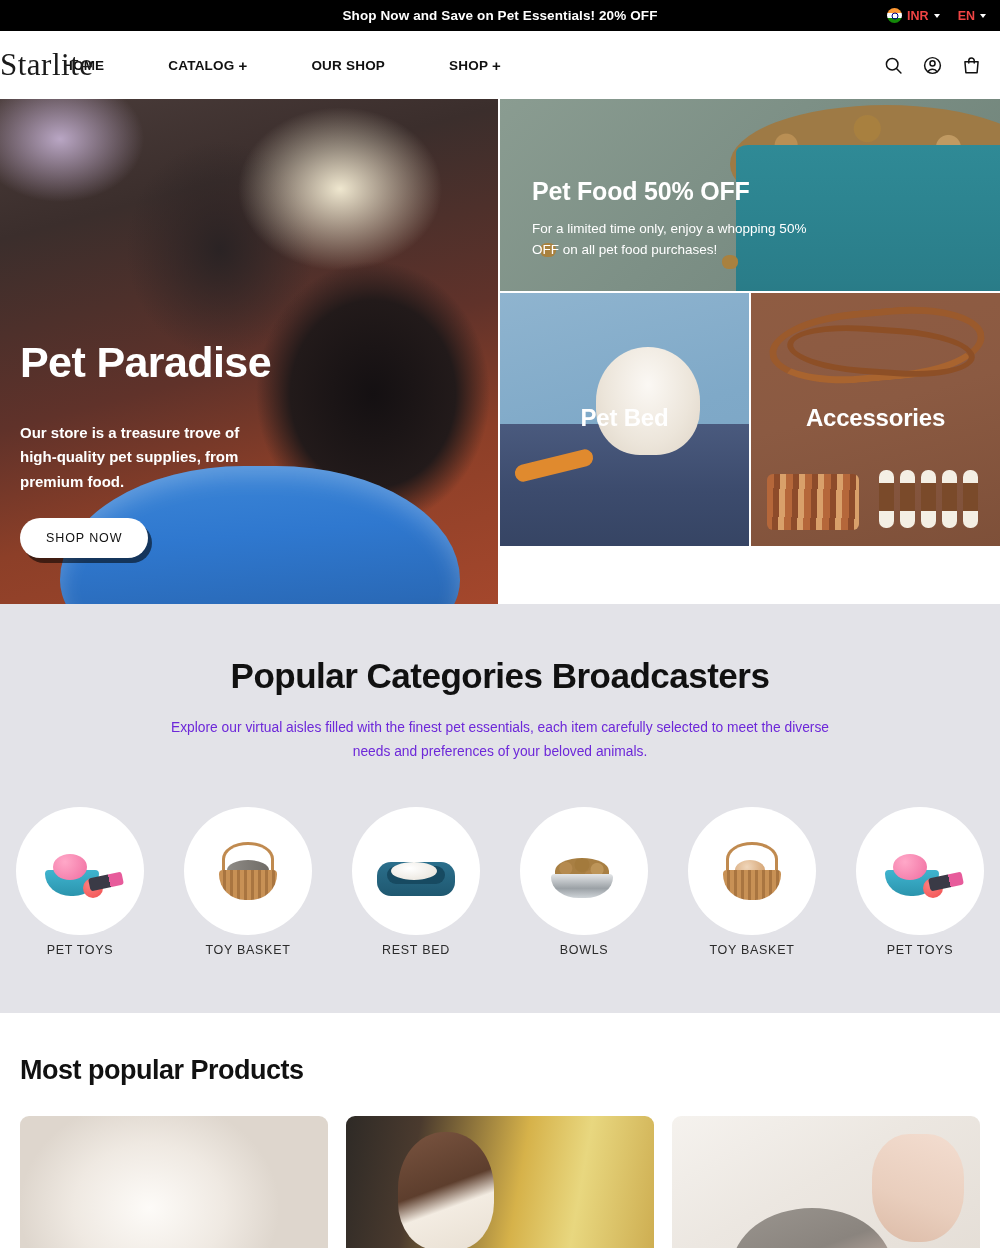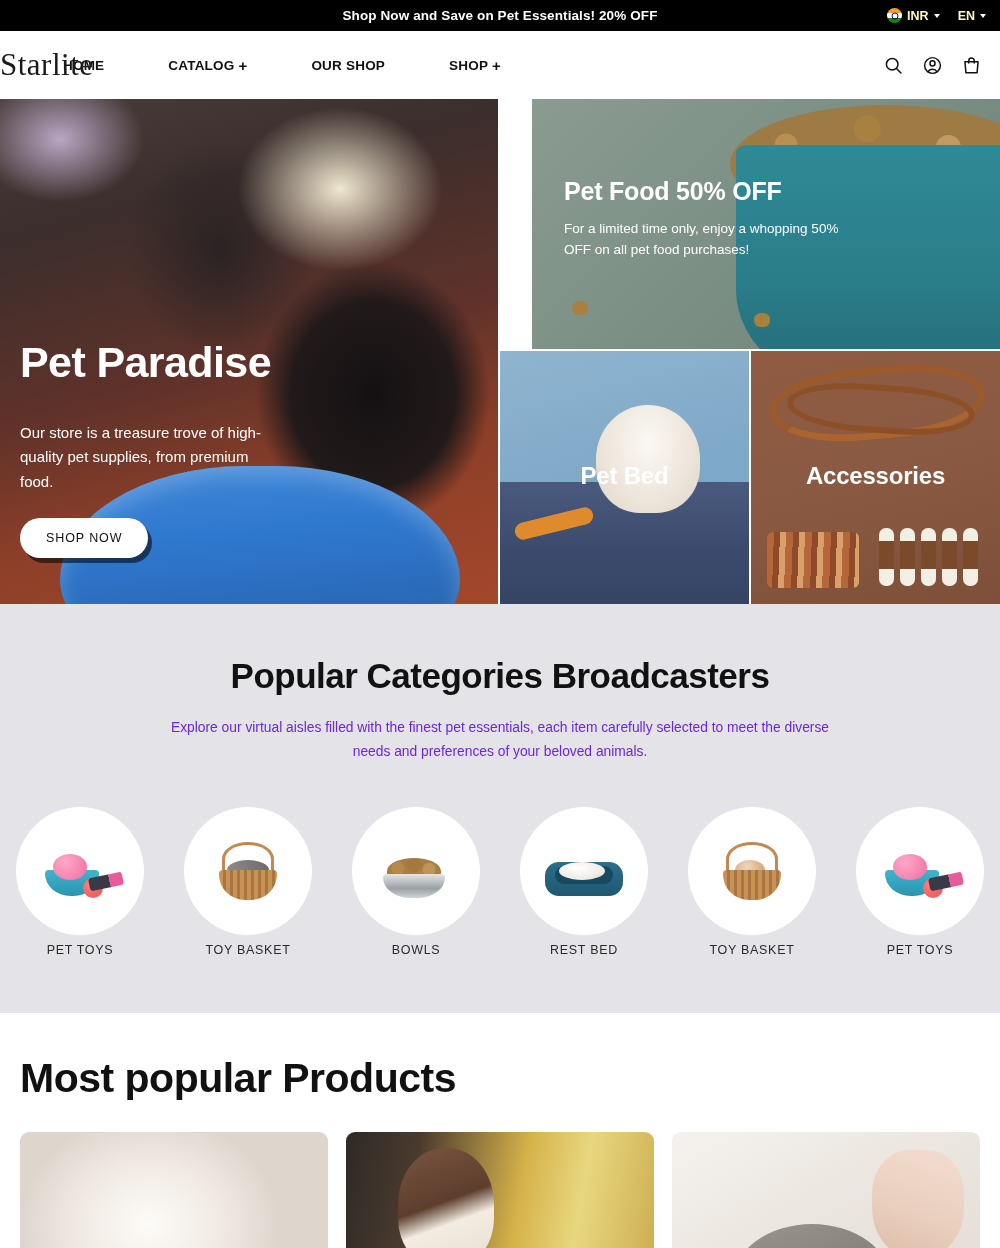--- a/index.html
+++ b/index.html
@@ -15,21 +15,21 @@
     height:31px; background:#000; color:#fff;
     display:flex; align-items:center; position:relative;
   }
   .announce-text {
     position:absolute; left:0; right:0; text-align:center;
     font-size:13.5px; font-weight:700; letter-spacing:.1px;
   }
   .announce-right {
     position:absolute; right:14px; display:flex; align-items:center; gap:18px;
   }
-  .selector { display:flex; align-items:center; gap:5px; font-size:12.5px; font-weight:700; color:#fef9c3; }
+  .selector { display:flex; align-items:center; gap:5px; font-size:12.5px; font-weight:700; color:#ef4444; }
   .flag {
     width:15px; height:15px; border-radius:50%; position:relative; overflow:hidden;
     background:linear-gradient(180deg,#ff9933 0 33.3%, #ffffff 33.3% 66.6%, #138808 66.6% 100%);
     flex:0 0 auto;
   }
   .flag::after {
     content:""; position:absolute; left:50%; top:50%; width:5px; height:5px;
     transform:translate(-50%,-50%); border-radius:50%;
     border:1.2px solid #000080;
   }
@@ -72,33 +72,32 @@
   }
   .hero-left::after{
     
     content:""; position:absolute; left:60px; bottom:-52px; width:400px; height:190px;
     border-radius:46% 46% 28% 28%/60% 60% 40% 40%;
     background:linear-gradient(175deg,#3d87d8 0%, #2f78cf 38%, #2a6ab8 72%, #225894 100%);
     box-shadow:inset 0 10px 22px rgba(255,255,255,.22);
   }
   .hero-content { position:absolute; left:20px; bottom:46px; z-index:3; }
   .hero-title { font-size:43px; font-weight:700; color:#fff; letter-spacing:-.6px; margin-bottom:34px; }
-  .hero-sub { font-size:15px; color:#fff; line-height:1.62; font-weight:400; max-width:250px; }
+  .hero-sub { font-size:15px; color:#fff; line-height:1.62; font-weight:700; max-width:250px; }
   .shop-btn {
     margin-top:24px; background:#fff; color:#111;
     border:none; border-radius:40px; padding:13px 26px;
     font-size:12.5px; font-weight:500; letter-spacing:.9px; cursor:pointer;
     box-shadow:4px 5px 0 rgba(0,0,0,.55);
   }
 
   .hero-right { width:500px; display:flex; flex-direction:column; gap:2px; }
   .food-banner {
-    height:250px; position:relative; overflow:hidden;
+    height:192px; position:relative; overflow:hidden;
     background:linear-gradient(135deg,#8a9c91 0%, #7d9086 45%, #6e8278 100%);
-    margin-left:32px;
   }
   .food-banner .bowl {
     position:absolute; right:-36px; top:46px; width:300px; height:250px;
     border-radius:12px 12px 46% 46%/8px 8px 42% 42%;
     background:linear-gradient(180deg,#2f8a96 0%, #2a7d89 55%, #236974 100%);
   }
   .food-banner .kibble {
     position:absolute; right:-42px; top:6px; width:312px; height:118px;
     border-radius:50%;
     background:
@@ -211,21 +210,21 @@
     background:
       radial-gradient(circle at 20% 40%,#b58a4f 0 6px,transparent 7px),
       radial-gradient(circle at 50% 26%,#a37a3c 0 7px,transparent 8px),
       radial-gradient(circle at 78% 44%,#bd9559 0 6px,transparent 7px),
       radial-gradient(circle at 34% 70%,#a87f43 0 6px,transparent 7px),
       radial-gradient(circle at 66% 72%,#b1854a 0 6px,transparent 7px),
       #a87f43; }
 
   
   .products { padding:42px 20px 0; background:#fff; }
-  .products-title { font-size:41px; font-weight:700; color:#111; letter-spacing:-.5px; }
+  .products-title { font-size:27px; font-weight:700; color:#111; letter-spacing:-.5px; }
   .prod-grid { display:flex; gap:18px; margin-top:30px; }
   .prod-card { flex:1; height:200px; border-radius:9px; overflow:hidden; position:relative; cursor:pointer; }
   .p1 { background:
       radial-gradient(ellipse 130px 110px at 42% 46%, #fdfbf8 0%, #efe9e2 58%, #ded6cd 100%),
       linear-gradient(120deg,#cfd8e2 0%, #e7e3de 40%, #bfc9d6 100%); }
   .p1::after{ content:""; position:absolute; left:34px; bottom:10px; width:120px; height:30px;
     background:radial-gradient(circle at 22% 50%,#3a2a1a 0 11px,transparent 12px),
                radial-gradient(circle at 78% 50%,#3a2a1a 0 11px,transparent 12px); }
   .p2 { background:
       linear-gradient(100deg,#2e2a26 0%, #4a3a2e 22%, #d6b24a 54%, #e8d77f 72%, #caa84b 100%); }
@@ -375,36 +374,36 @@
             <div class="a-cat"></div>
             <div class="a-basket"></div>
         </div>
       </div>
       <div class="cat-name">TOY BASKET</div>
     </div>
 
     <div class="cat">
       <div class="cat-circle">
         <div class="art">
-          <div class="a-kibble"></div>
-            <div class="a-steelbowl"></div>
-        </div>
-      </div>
-      <div class="cat-name">BOWLS</div>
-    </div>
-
-    <div class="cat">
-      <div class="cat-circle">
-        <div class="art">
           <div class="a-petbed"></div>
             <div class="a-petbed-in"></div>
             <div class="a-sleepdog"></div>
         </div>
       </div>
       <div class="cat-name">REST BED</div>
+    </div>
+
+    <div class="cat">
+      <div class="cat-circle">
+        <div class="art">
+          <div class="a-kibble"></div>
+            <div class="a-steelbowl"></div>
+        </div>
+      </div>
+      <div class="cat-name">BOWLS</div>
     </div>
 
     <div class="cat">
       <div class="cat-circle">
         <div class="art">
           <div class="a-handle"></div>
             <div class="a-hamster"></div>
             <div class="a-basket"></div>
         </div>
       </div>

